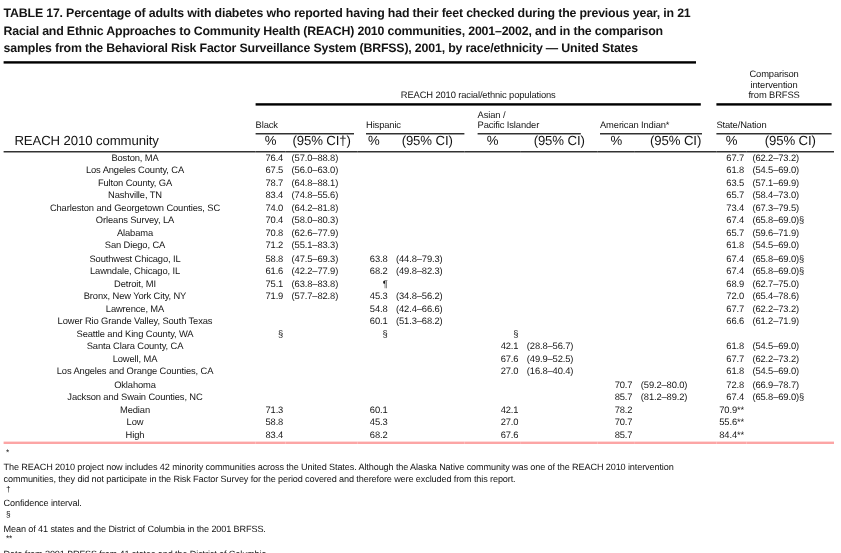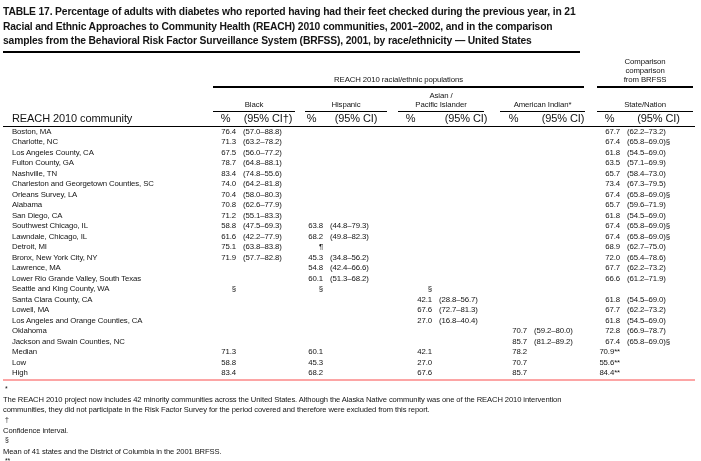--- a/index.html
+++ b/index.html
@@ -22,21 +22,21 @@
     border-bottom:2px solid #000; text-align:center;
     font-size:7.8px; line-height:9.3px; letter-spacing:-0.1px;
     padding-bottom:1px; white-space:pre-line;
   }
   .sp-reach { margin-right:13px; }
   .sp-comp  { margin:0 2px 0 0; }
 
   
   .group-row th { height:24px; vertical-align:bottom; }
   .grp {
-    border-bottom:1px solid #000; text-align:center;
+    border-bottom:1px solid #000; text-align:left;
     font-size:7.8px; line-height:9.3px; letter-spacing:-0.1px;
     padding-bottom:1px; white-space:pre-line;
   }
   .g0 { margin:0 3px 0 0; }
   .g1 { margin:0 0 0 7px; }
   .g2 { margin:0 14px 0 11px; }
   .g3 { margin:0 12px 0 2px; }
   .g4 { margin:0 2px 0 0; }
 
   
@@ -46,21 +46,21 @@
     white-space:nowrap;
   }
   .colhead-row th.community-head { text-align:left; padding-left:9px; }
 
   
   tbody td {
     font-size:7.8px; line-height:10.5px; letter-spacing:-0.1px;
     white-space:nowrap; vertical-align:bottom;
   }
   tbody tr:last-child td { border-bottom:2px solid #fca5a5; }
-  td.c-com { text-align:left; padding-left:9px; }
+  td.c-com { text-align:center; padding-left:9px; }
   td.c-pct { text-align:right; padding-right:2px; }
   td.c-ci  { text-align:left; padding-left:5px; }
 
   
   .footnotes { margin-top:4px; }
   .fn-line { display:flex; font-size:7.6px; line-height:10.3px; letter-spacing:-0.1px;flex-direction:column; }
   .fn-marker { flex:none; width:10px; padding-left:2px; font-size:6.9px; position:relative; top:-1px; }
   .fn-text { flex:1; }
 </style>
 </head>
@@ -85,21 +85,21 @@
         <col style="width:73px">
     </colgroup>
     <thead>
       <tr class="spanner-row">
         <th></th>
         <th colspan="8">
           <div class="sp-inner sp-reach">REACH 2010 racial/ethnic populations</div>
         </th>
         <th colspan="2">
           <div class="sp-inner sp-comp">Comparison
-comparison
+intervention
 from BRFSS</div>
         </th>
       </tr>
       <tr class="group-row">
         <th></th>
         <th colspan="2">
           <div class="grp g0">Black</div>
         </th>
         <th colspan="2">
           <div class="grp g1">Hispanic</div>
@@ -137,36 +137,23 @@
           <td class="c-pct"></td>
           <td class="c-ci"></td>
           <td class="c-pct"></td>
           <td class="c-ci"></td>
           <td class="c-pct"></td>
           <td class="c-ci"></td>
           <td class="c-pct">67.7</td>
           <td class="c-ci">(62.2–73.2)</td>
         </tr>
         <tr>
-          <td class="c-com">Charlotte, NC</td>
-          <td class="c-pct">71.3</td>
-          <td class="c-ci">(63.2–78.2)</td>
-          <td class="c-pct"></td>
-          <td class="c-ci"></td>
-          <td class="c-pct"></td>
-          <td class="c-ci"></td>
-          <td class="c-pct"></td>
-          <td class="c-ci"></td>
-          <td class="c-pct">67.4</td>
-          <td class="c-ci">(65.8–69.0)§</td>
-        </tr>
-        <tr>
           <td class="c-com">Los Angeles County, CA</td>
           <td class="c-pct">67.5</td>
-          <td class="c-ci">(56.0–77.2)</td>
+          <td class="c-ci">(56.0–63.0)</td>
           <td class="c-pct"></td>
           <td class="c-ci"></td>
           <td class="c-pct"></td>
           <td class="c-ci"></td>
           <td class="c-pct"></td>
           <td class="c-ci"></td>
           <td class="c-pct">61.8</td>
           <td class="c-ci">(54.5–69.0)</td>
         </tr>
         <tr>
@@ -351,21 +338,21 @@
           <td class="c-pct">61.8</td>
           <td class="c-ci">(54.5–69.0)</td>
         </tr>
         <tr>
           <td class="c-com">Lowell, MA</td>
           <td class="c-pct"></td>
           <td class="c-ci"></td>
           <td class="c-pct"></td>
           <td class="c-ci"></td>
           <td class="c-pct">67.6</td>
-          <td class="c-ci">(72.7–81.3)</td>
+          <td class="c-ci">(49.9–52.5)</td>
           <td class="c-pct"></td>
           <td class="c-ci"></td>
           <td class="c-pct">67.7</td>
           <td class="c-ci">(62.2–73.2)</td>
         </tr>
         <tr>
           <td class="c-com">Los Angeles and Orange Counties, CA</td>
           <td class="c-pct"></td>
           <td class="c-ci"></td>
           <td class="c-pct"></td>

